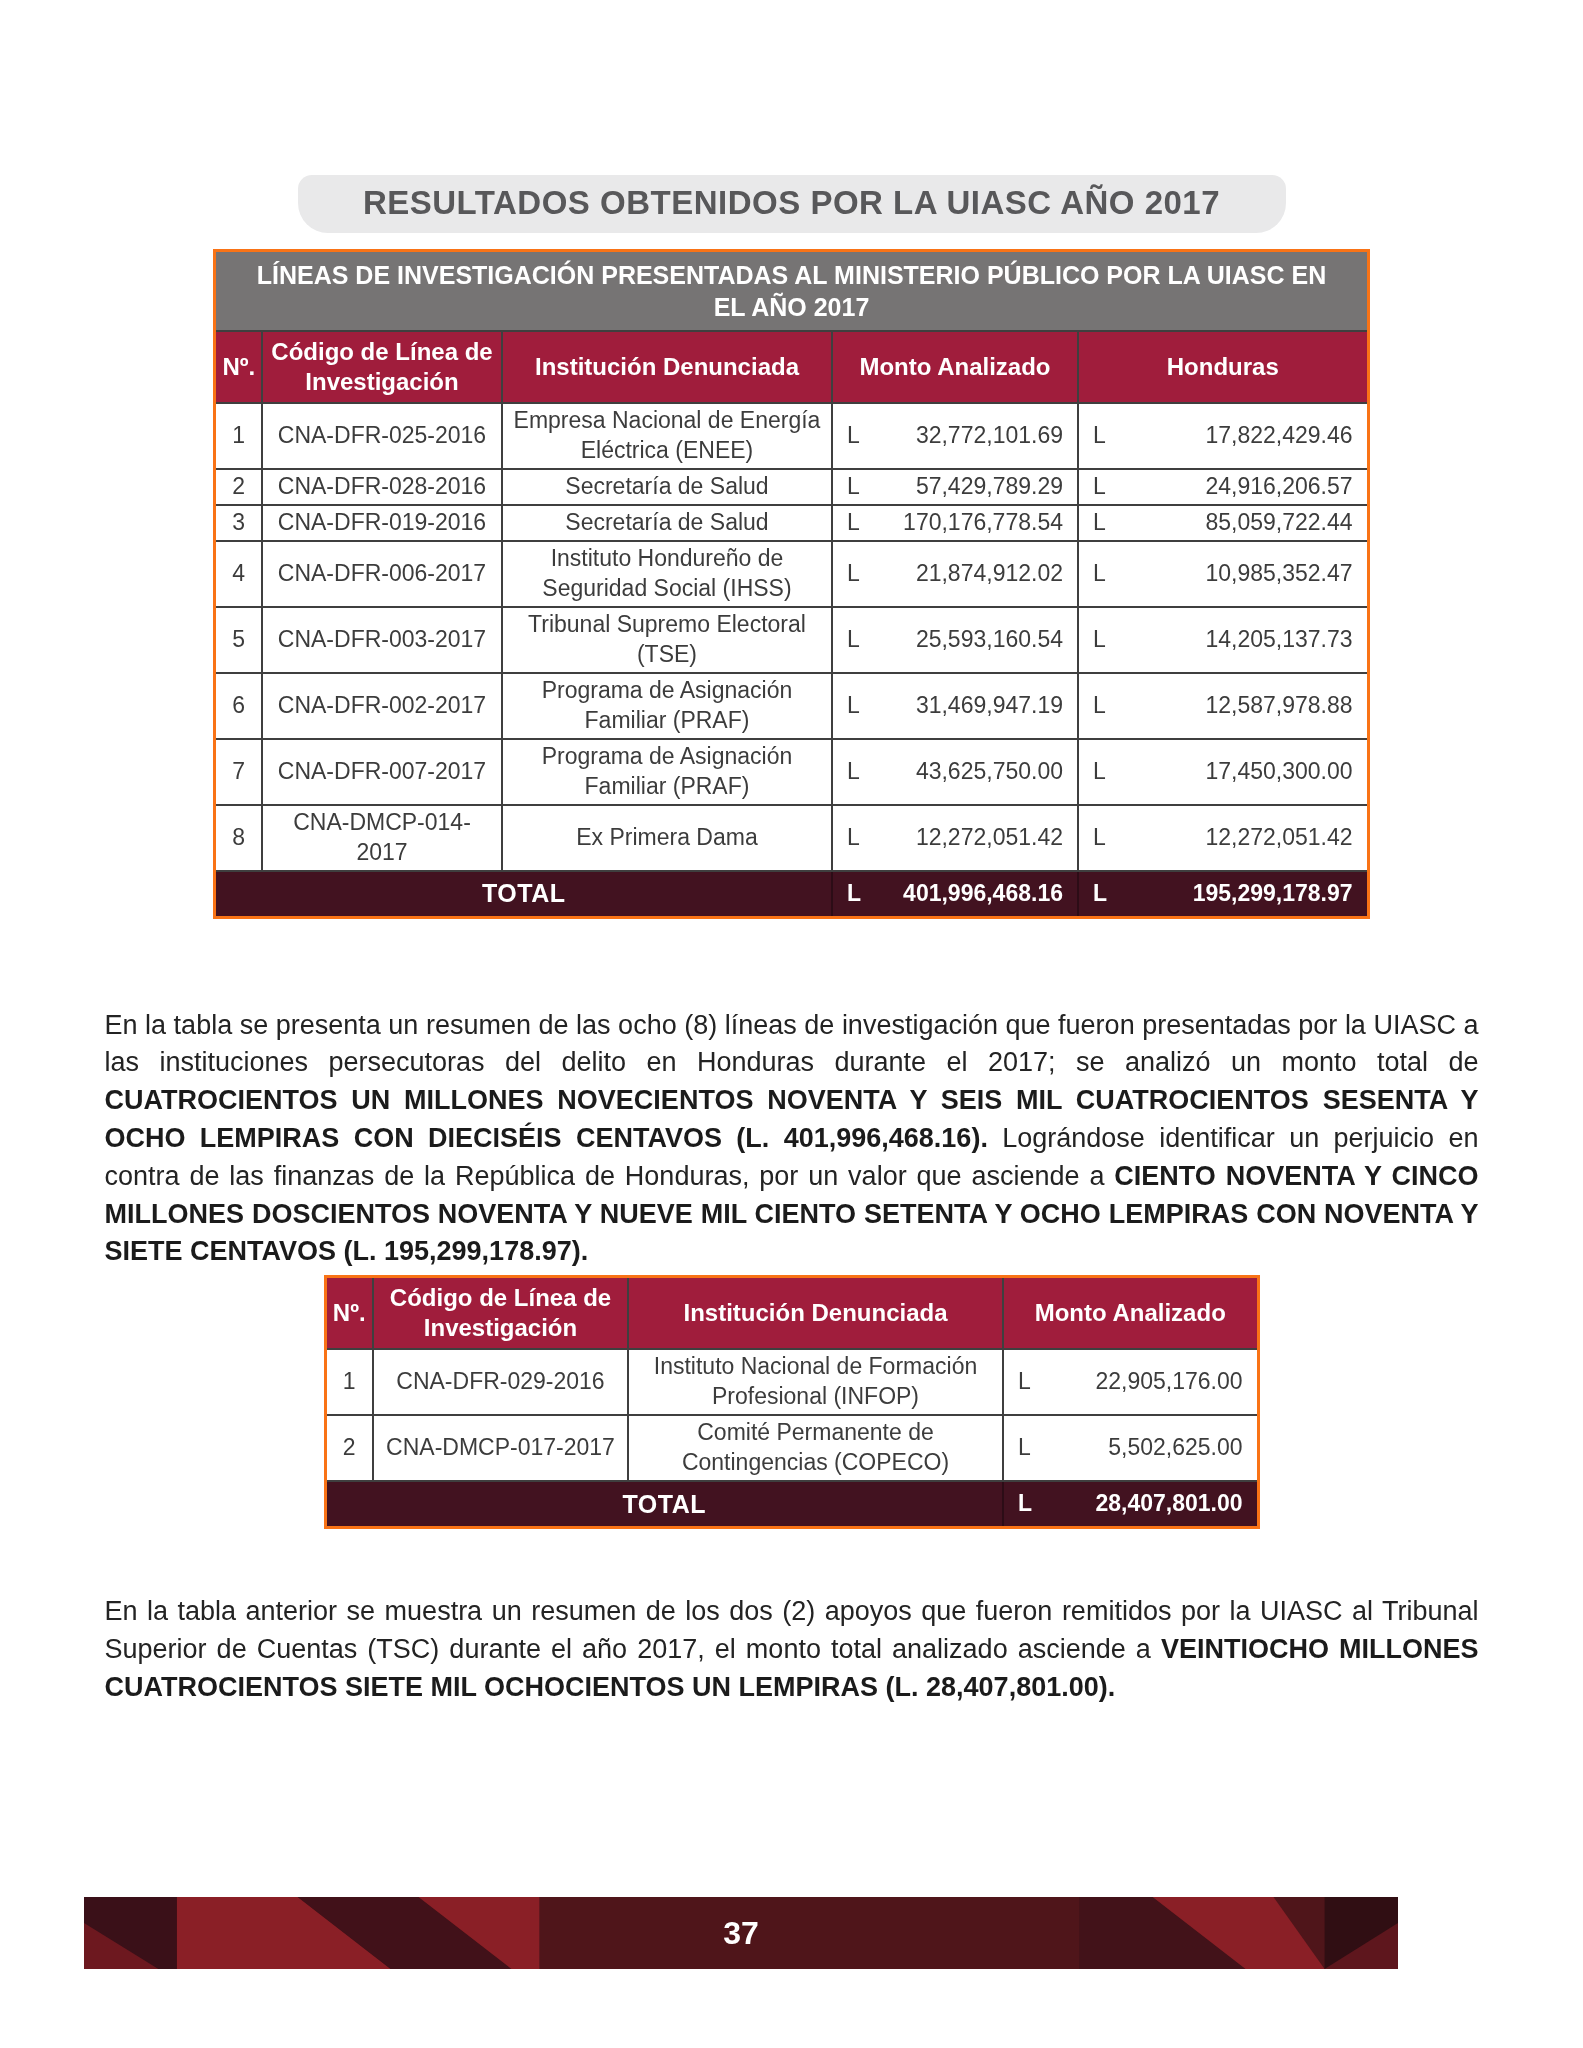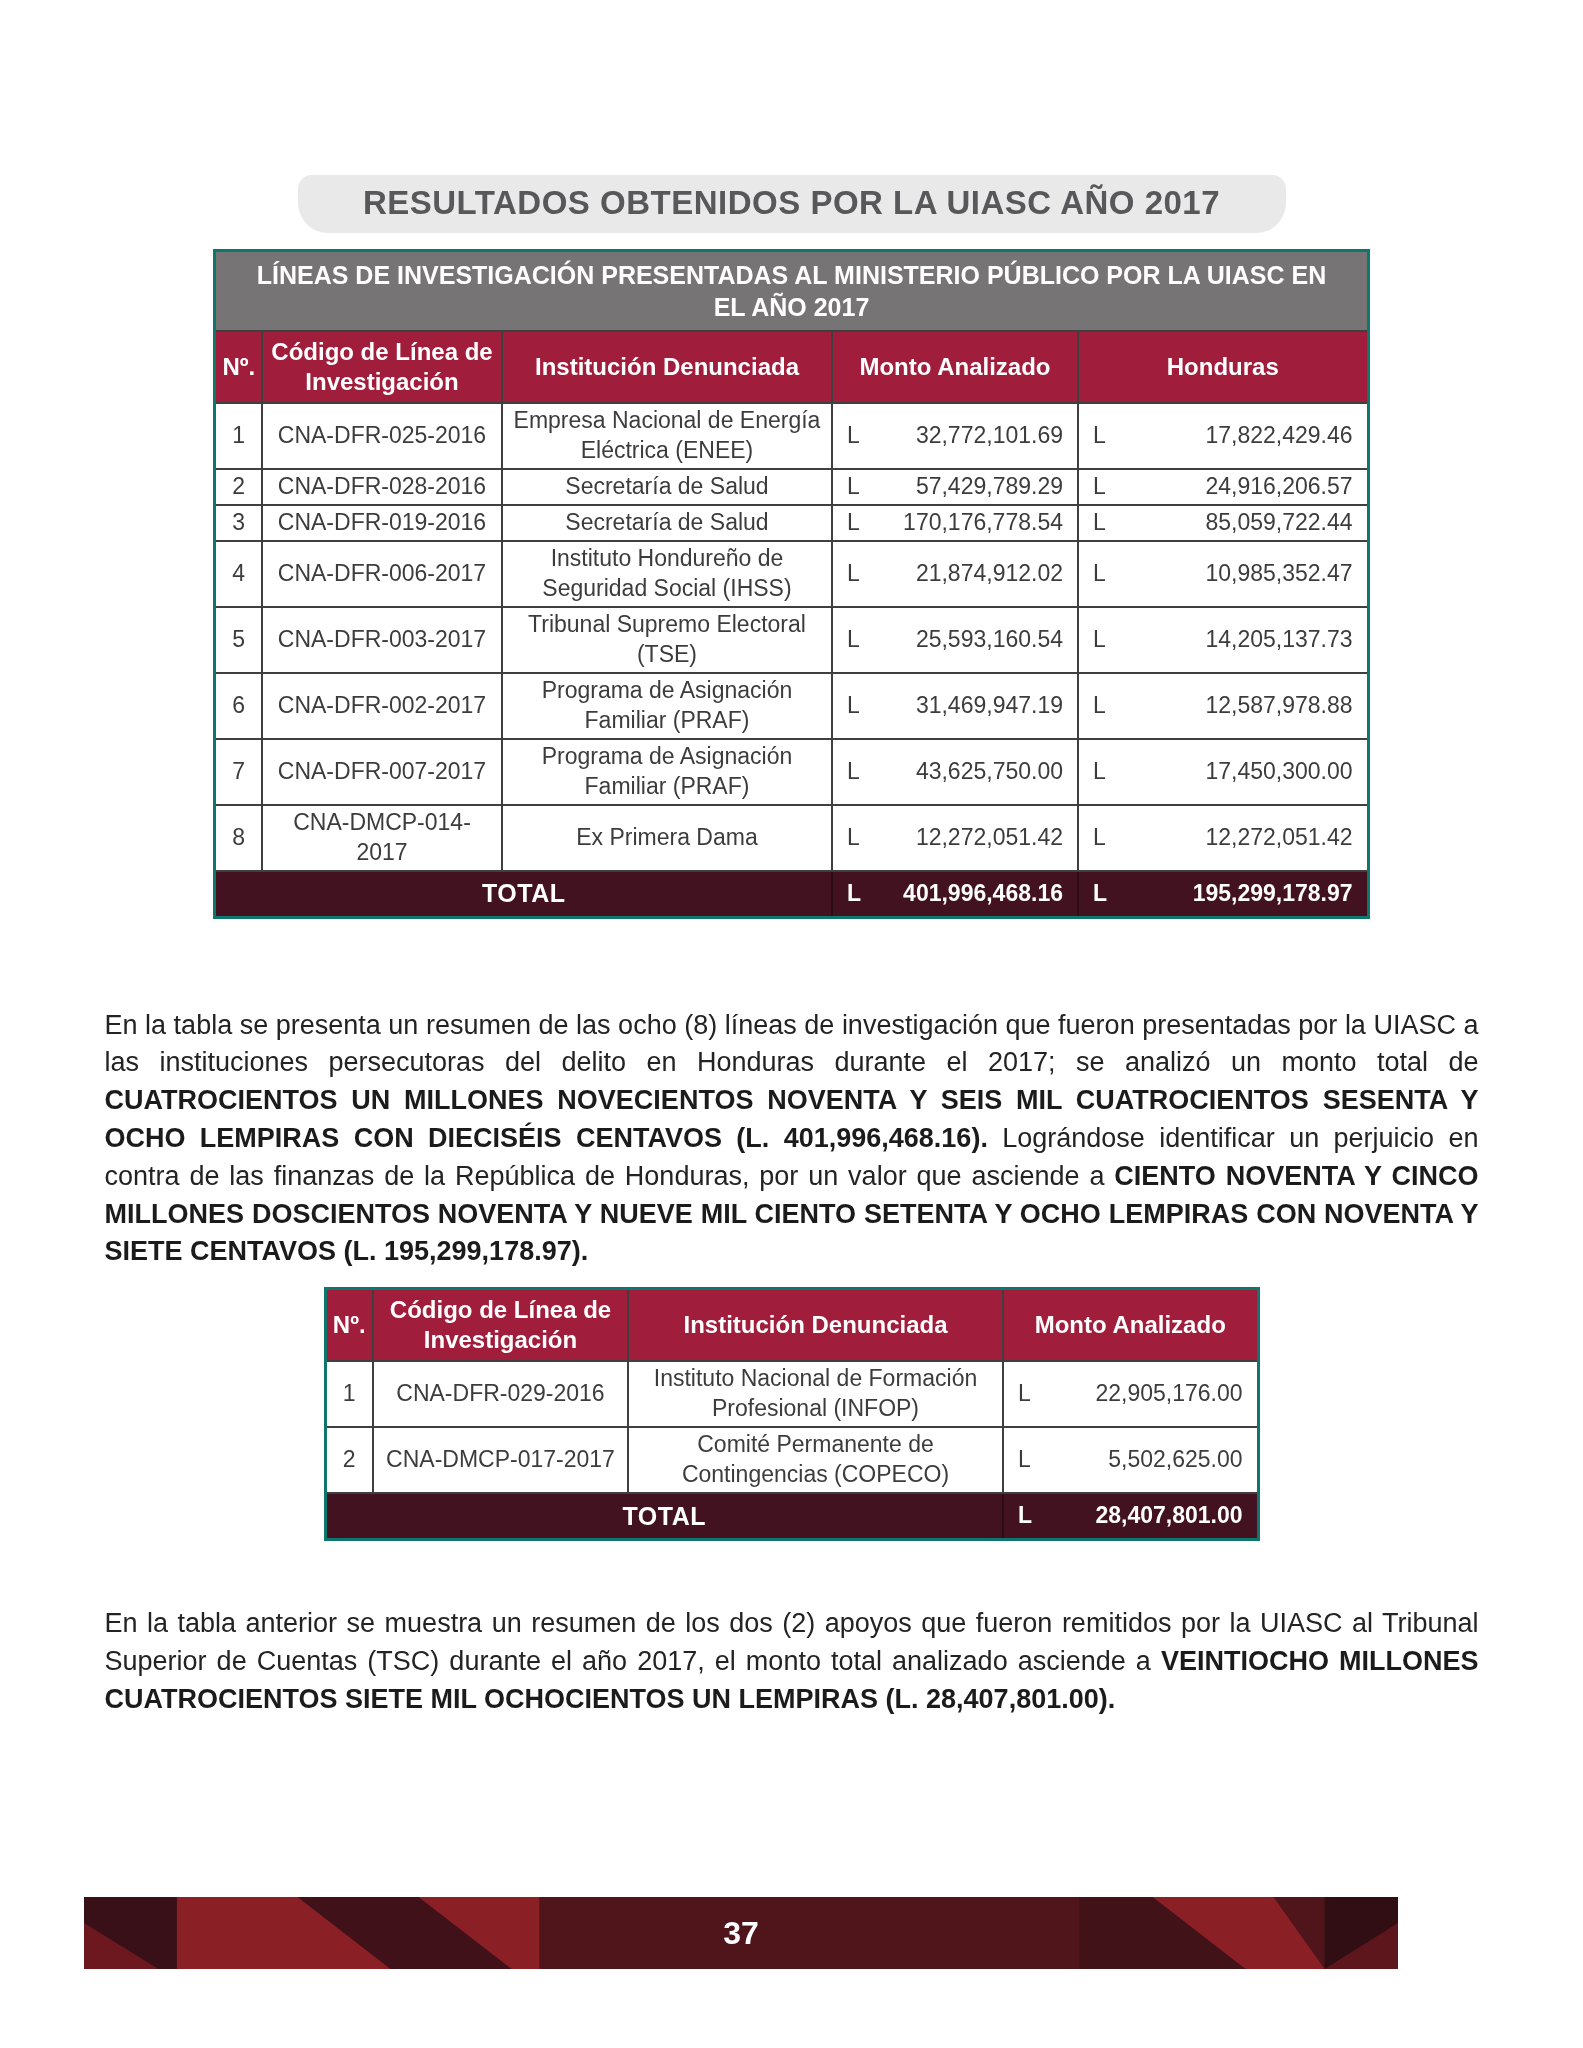--- a/index.html
+++ b/index.html
@@ -7,42 +7,42 @@
   .page{position:relative;width:1583px;height:2048px;background:#ffffff;overflow:hidden;}
 
   
   .title-banner{
     width:988px;margin:175px auto 16px;background:#e9e9ea;
     border-radius:14px 14px 30px 30px;text-align:center;padding:9px 0 11px;
   }
   .title-banner span{font-size:33px;font-weight:bold;color:#58585a;letter-spacing:.5px;}
 
   
-  table.tbl{border-collapse:collapse;table-layout:fixed;margin:0 auto;border:3px solid #0f766e;}
+  table.tbl{border-collapse:collapse;table-layout:fixed;margin:0 auto;border:3px solid #f97316;}
   table.tbl th,table.tbl td{border:2px solid #3f3f3f;overflow:hidden;}
   .t1{width:1153px;margin-top:30px;}
   .t2{width:933px;margin-top:44px;}
   th.band{
     background:#767474;color:#ffffff;font-weight:bold;font-size:25px;line-height:1.28;
     text-align:center;padding:7px 30px;border-bottom:4px solid #262626;
   }
   tr.colheads th{
     background:#a01d3c;color:#ffffff;font-weight:bold;font-size:24px;line-height:1.25;
     text-align:center;padding:5px 6px;
   }
   td{font-size:23px;color:#3c3c3c;text-align:center;line-height:1.3;padding:2px 5px;background:#ffffff;}
   tr.h1{height:33px;} tr.h2{height:66px;}
   td.amt{padding:0;}
   .amtwrap{display:flex;justify-content:space-between;align-items:center;padding:0 14px;}
   tr.total td{background:#421220;color:#ffffff;font-weight:bold;height:40px;border-color:#2c0c16;}
   tr.total td.lbl{font-size:25px;letter-spacing:.5px;}
   tr.total .amtwrap span{color:#ffffff;}
 
   
-  .para{width:1374px;margin:16px auto;font-size:27px;line-height:1.4;color:#232323;text-align:justify;}
+  .para{width:1374px;margin:4px auto;font-size:27px;line-height:1.4;color:#232323;text-align:justify;}
   .para strong{color:#1b1b1b;}
   .p1{margin-top:88px;}
   .p2{margin-top:64px;}
 
   
   .footer{position:absolute;left:84px;top:1897px;width:1314px;height:72px;}
   .footer svg{position:absolute;inset:0;width:100%;height:100%;display:block;}
   .pageno{
     position:absolute;left:50%;top:50%;transform:translate(-50%,-50%);
     color:#ffffff;font-size:32px;font-weight:bold;

